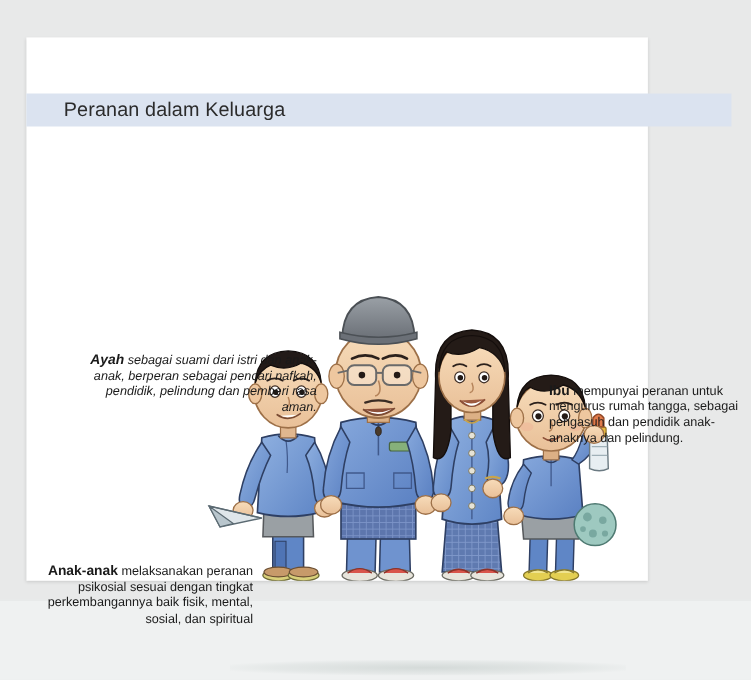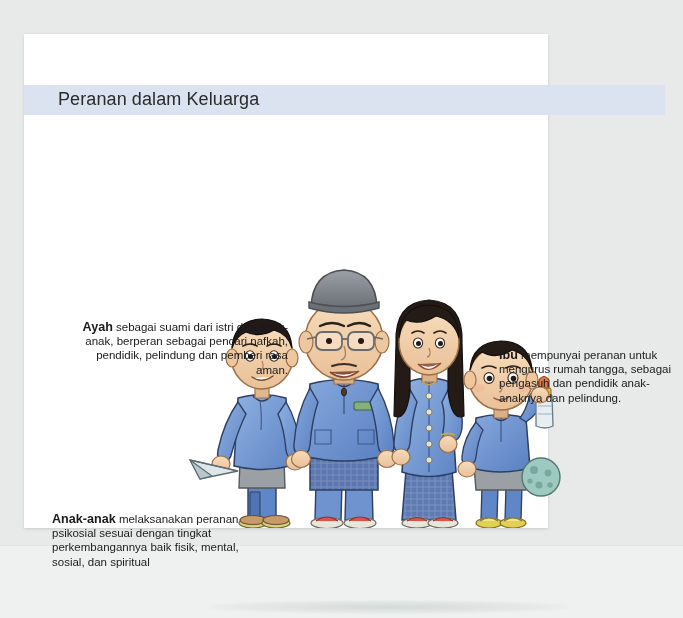--- a/index.html
+++ b/index.html
@@ -17,21 +17,21 @@
     background:#e8e9e9;
   }
   #page-bg-bottom{
     position:absolute;left:0;top:545px;width:683px;height:73px;
     background:#eff1f1;
     border-top:1px solid #e3e5e5;
   }
   
   #slide-card{
     position:absolute;left:24px;top:34px;
-    width:524px;height:494px;
+    width:565px;height:494px;
     background:#ffffff;
     box-shadow:0 1px 3px rgba(0,0,0,0.13);
   }
   
   #title-band{
     position:absolute;left:0;top:51px;
     width:641px;height:30px;
     background:#dbe3f0;
   }
   #slide-title{
@@ -48,29 +48,30 @@
   .callout{
     position:absolute;
     font-size:11.5px;
     line-height:14.2px;
     color:#1a1a1a;
   }
   .callout b{font-size:12.6px;font-weight:bold;}
   #callout-ayah{
     left:42px;top:190px;width:222px;
     text-align:right;
+    font-style:italic;
   }
   #callout-ibu{
     left:455px;top:218px;width:190px;
     text-align:left;
     margin-left:20px;
   }
   #callout-anak{
-    left:28px;top:382px;width:196px;
-    text-align:left;
+    left:10px;top:382px;width:196px;
+    text-align:right;
   }
   #ground-shadow{
     position:absolute;left:185px;top:470px;width:360px;height:14px;
     background:radial-gradient(ellipse at center,rgba(150,165,160,0.30) 0%,rgba(150,165,160,0.12) 55%,rgba(255,255,255,0) 78%);
   }
 </style>
 </head>
 <body>
 
 <div id="page-bg-top"></div>

